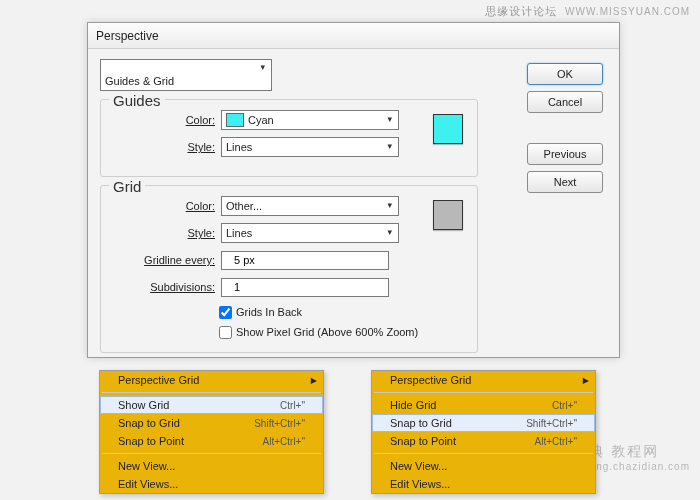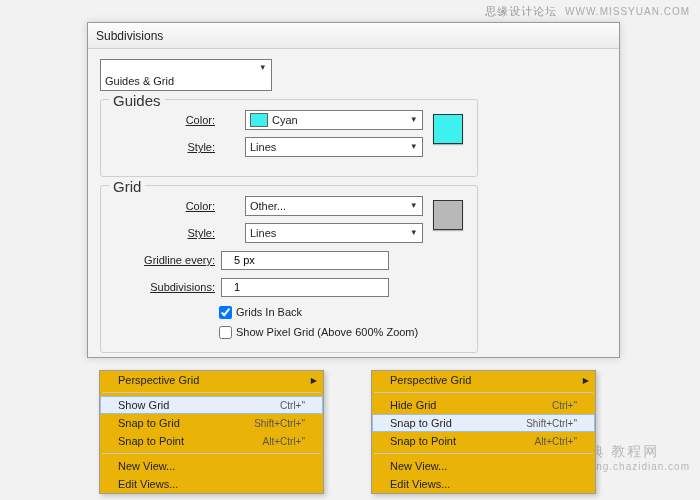--- a/index.html
+++ b/index.html
@@ -21,21 +21,21 @@
 
   .groupbox { border:1px solid #cfcfcf; border-radius:3px; margin-top:8px; padding:8px 10px 10px 10px; position:relative; }
   .groupbox-title { position:absolute; top:-8px; left:8px; background:#f3f3f3; padding:0 4px; font-size:15px; color:#333; }
   .left-pane { width:378px; }
 
   .row { display:flex; align-items:center; height:24px; margin-bottom:3px; }
   .row-label { width:110px; text-align:right; font-size:11px; padding-right:6px; color:#222;text-decoration:underline; }
   .swatch-sm { width:18px; height:14px; border:1px solid #666; margin-right:4px; }
   .combo { flex:0 0 132px; height:20px; border:1px solid #7a7a7a; background:#fff; font-size:11px;
     display:flex; align-items:center; padding-left:4px; position:relative; }
-  .combo.wide { flex:0 0 178px;margin-left:24px; }
+  .combo.wide { flex:0 0 178px; }
   .combo::after { content:"▾"; position:absolute; right:6px; top:3px; font-size:9px; color:#333; }
   .combo-withswatch { flex:0 0 178px; display:flex; align-items:center; }
   .textinput { flex:0 0 58px; height:19px; border:1px solid #7a7a7a; background:#fff; font-size:11px; padding:1px 12px; }
 
   .big-swatch { position:absolute; right:14px; top:14px; width:30px; height:30px; border:1px solid #333; box-shadow:0 1px 1px rgba(0,0,0,0.25); }
 
   .checkbox-row { display:flex; align-items:center; font-size:11px; margin-left:104px; height:20px; }
   .checkbox-row input { margin-right:4px; }
 
   .btn-col { position:absolute; right:16px; top:14px; width:76px; display:flex; flex-direction:column; gap:6px; }
@@ -60,21 +60,21 @@
 <div class="watermark-top">
   <span class="cn">思缘设计论坛</span>
   <span>WWW.MISSYUAN.COM</span>
 </div>
 <div class="watermark-bottom-1">
   <span>查字典 教程网</span>
   <span class="sub">jiaocheng.chazidian.com</span>
 </div>
 
 <div class="pref-dialog">
-  <div class="pref-titlebar">Subdivisions</div>
+  <div class="pref-titlebar">Perspective</div>
   <div class="pref-body">
     <div class="section-select">
       <span>Guides &amp; Grid</span>
     </div>
 
     <div class="left-pane">
 
       <div class="groupbox" style="padding-bottom:14px;">
         <span class="groupbox-title">Guides</span>
         <div class="big-swatch" style="background:#3ef0ef"></div>
@@ -124,20 +124,27 @@
           <span>Grids In Back</span>
         </div>
         <div class="checkbox-row">
           <input type="checkbox" style="">
           <span>Show Pixel Grid (Above 600% Zoom)</span>
         </div>
       </div>
     </div>
 
     
+    <div class="btn-col">
+      <div class="btn primary">OK</div>
+      <div class="btn">Cancel</div>
+      <div class="btn-gap"></div>
+      <div class="btn">Previous</div>
+      <div class="btn">Next</div>
+    </div>
   </div>
 </div>
 
 <div class="ctxmenu left">
   <div class="ctx-item">
     <span>Perspective Grid</span>
     <span class="ctx-sub">▶</span>
   </div>
   <div class="ctx-sep"></div>
   <div class="ctx-item highlight">

